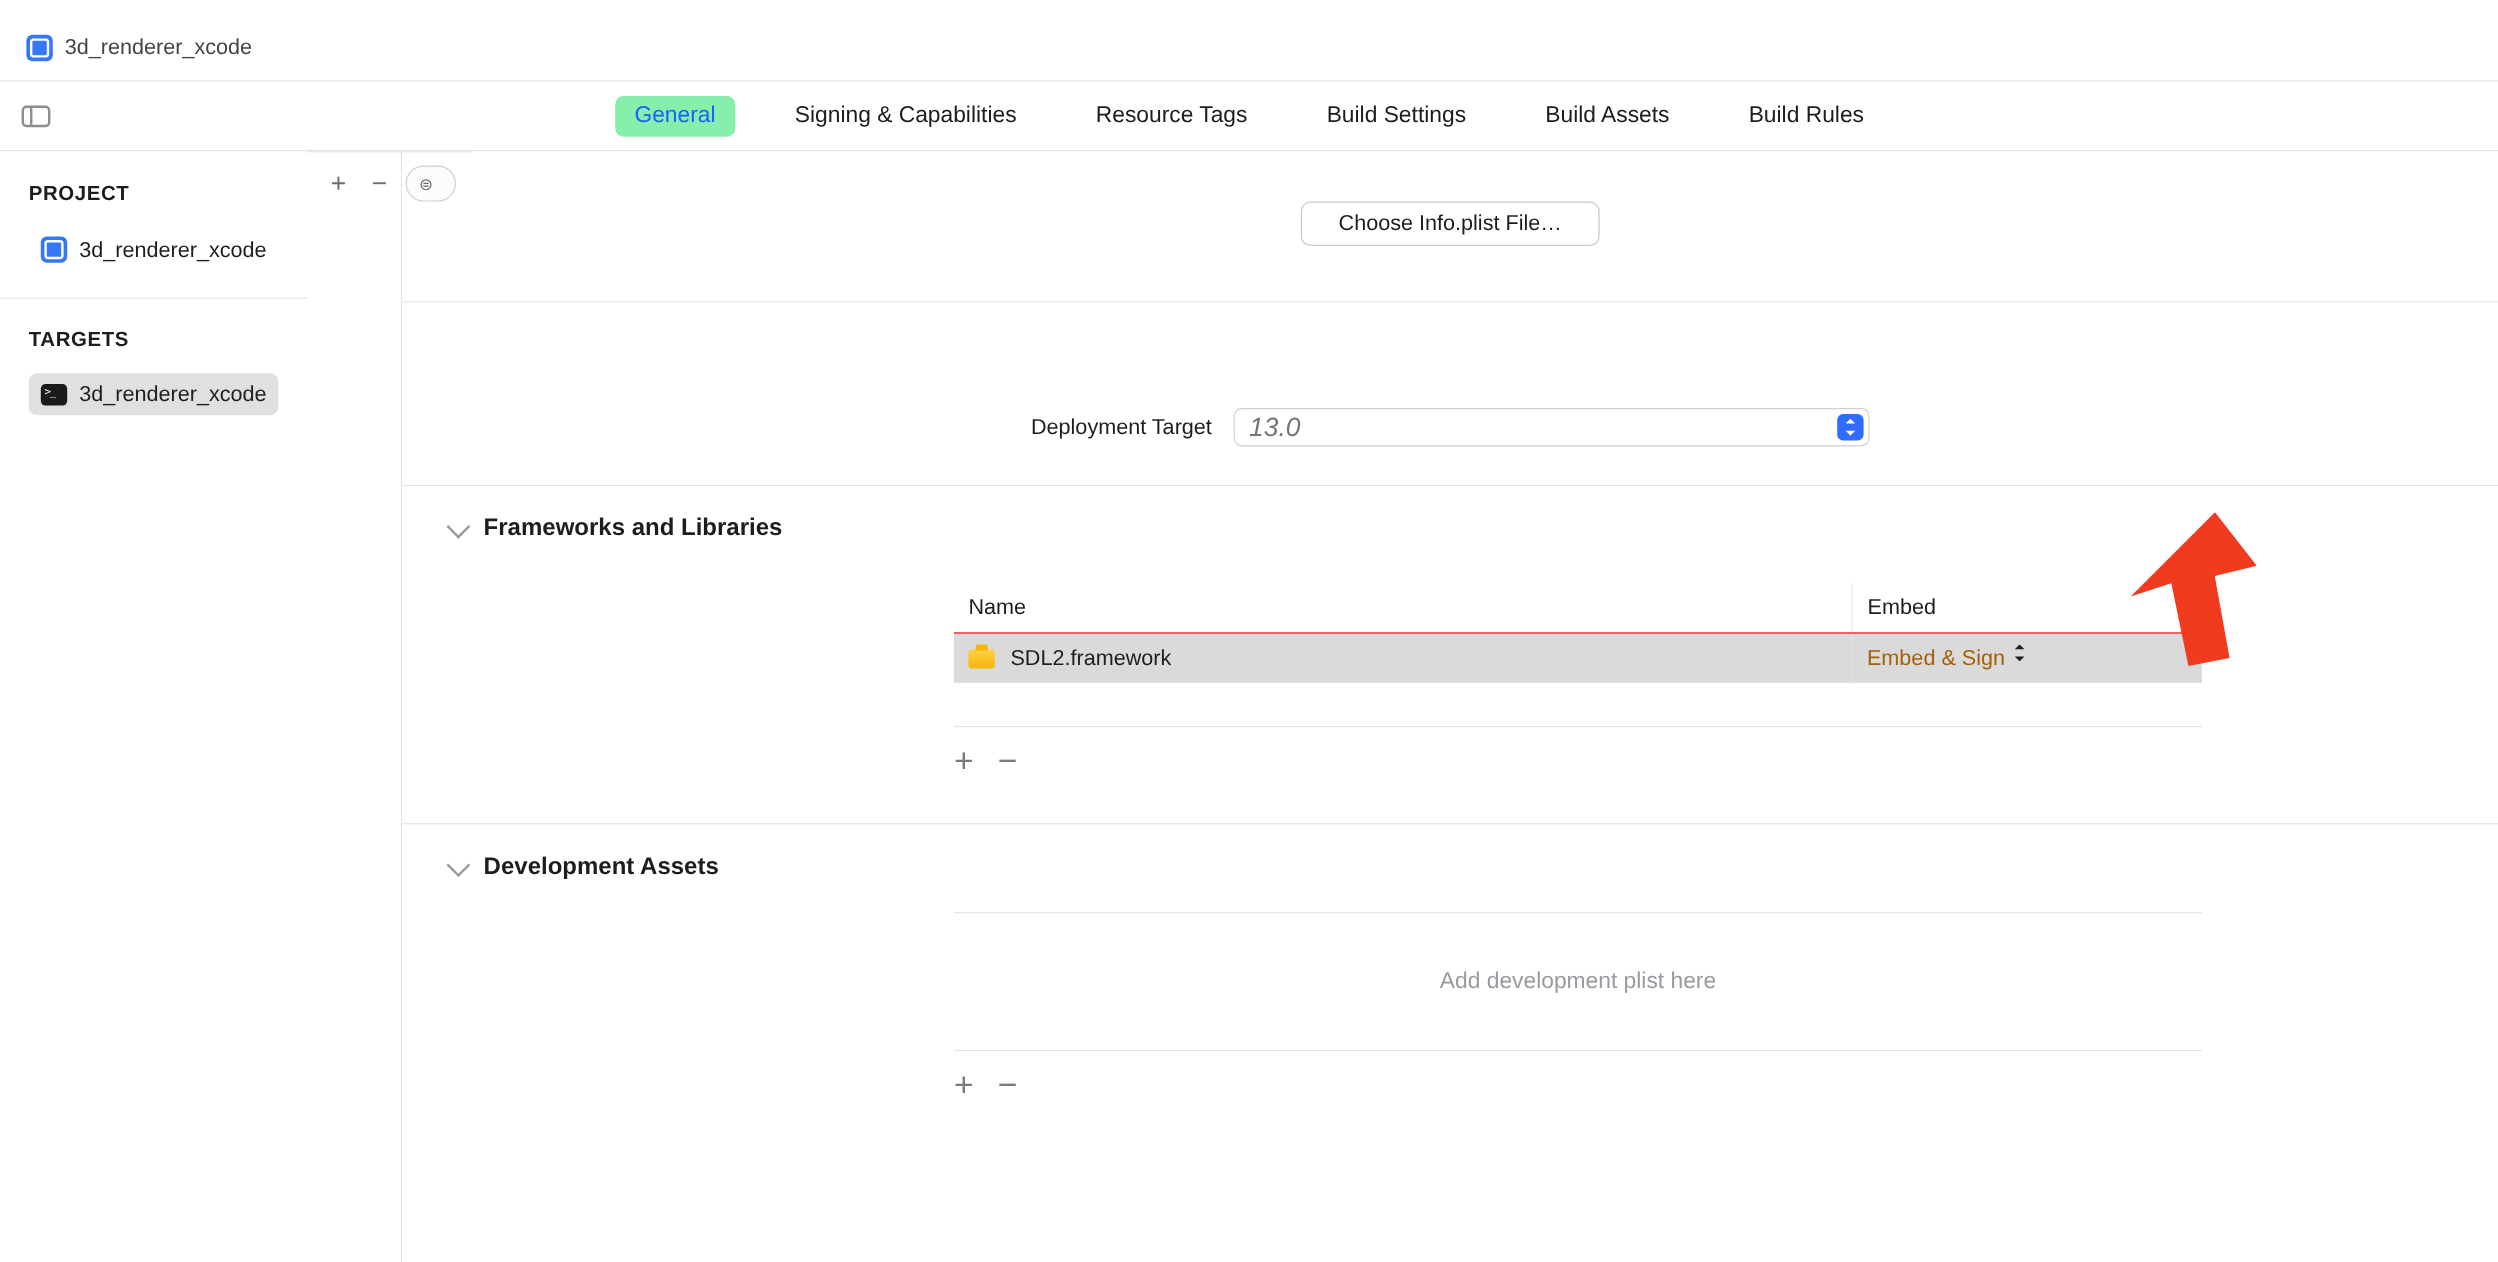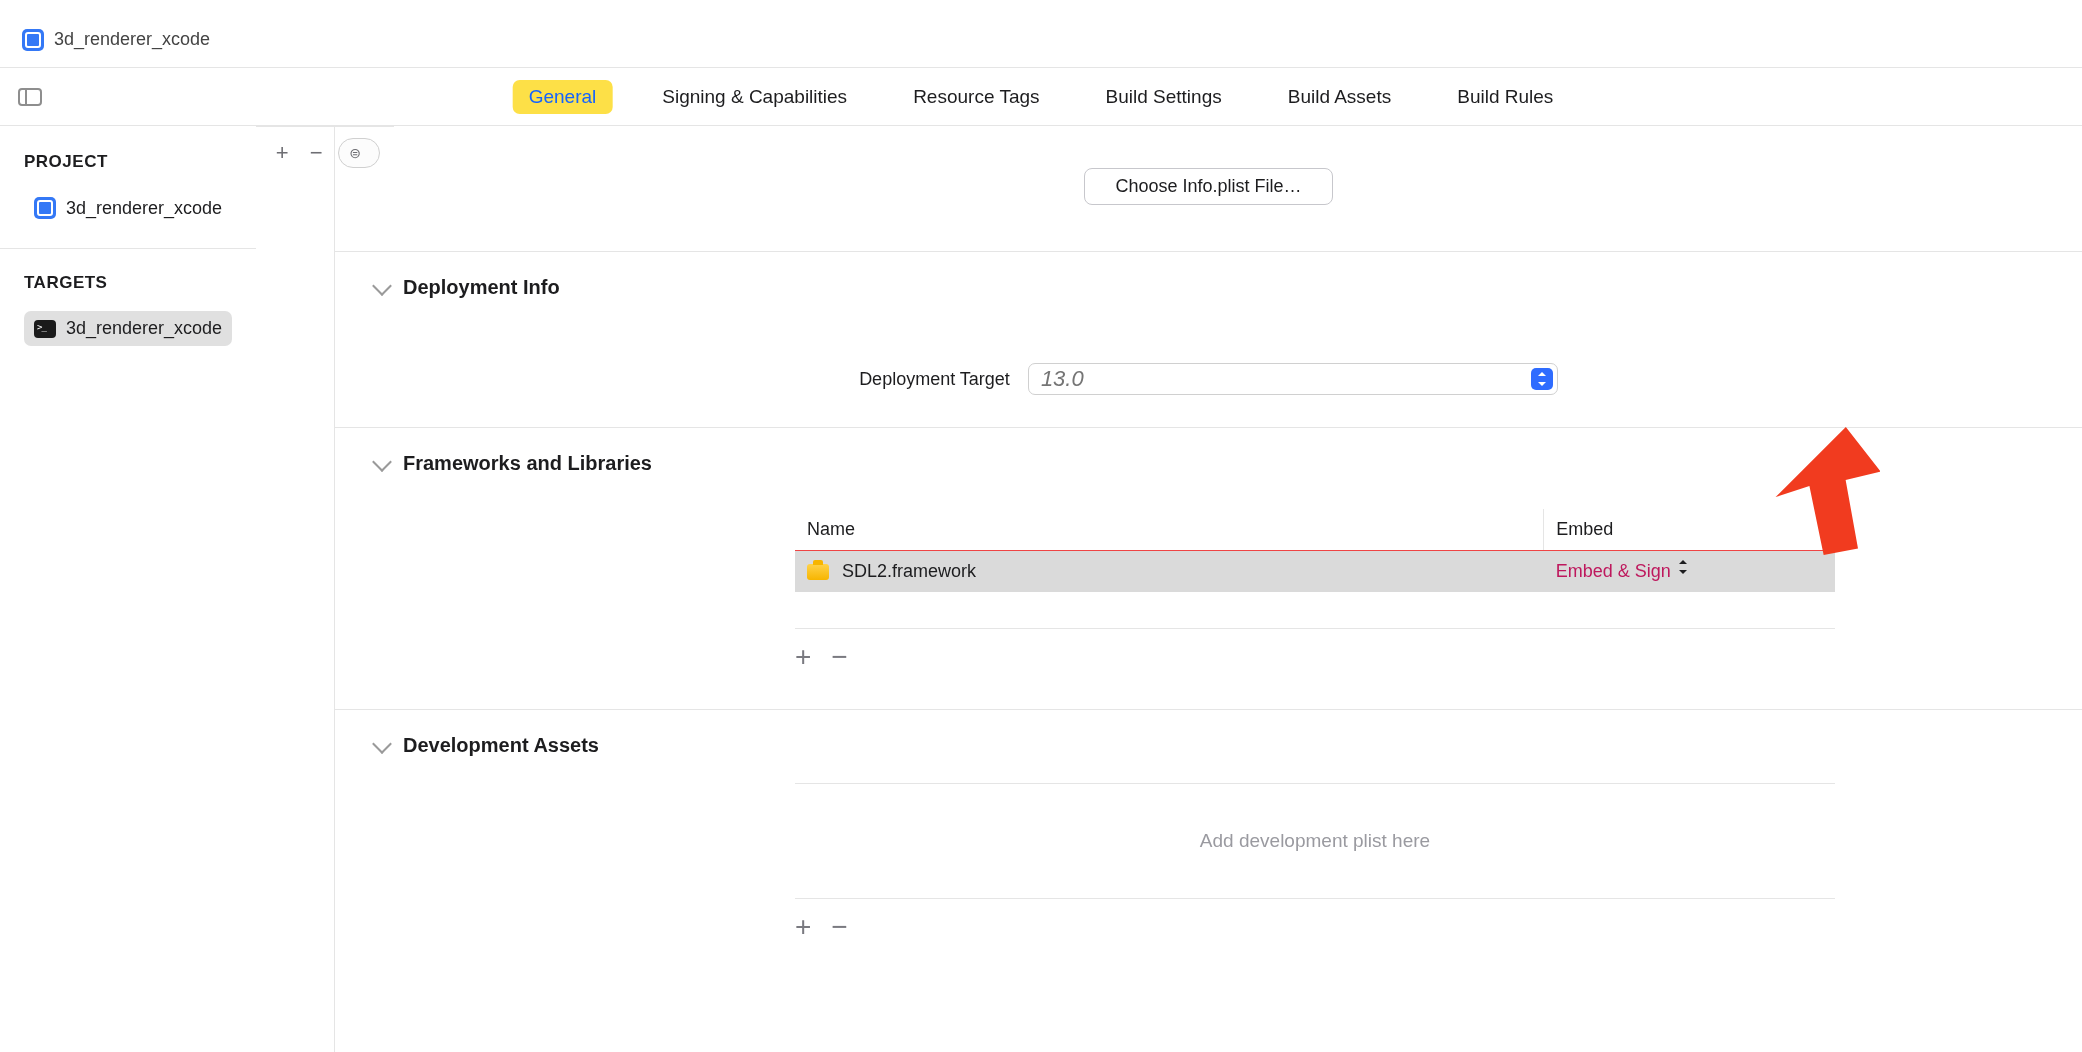--- a/index.html
+++ b/index.html
@@ -79,21 +79,21 @@
     }
     .tab-item {
       font-size: 19px;
       color: #1d1d1f;
       padding: 6px 16px;
       border-radius: 7px;
       cursor: pointer;
       white-space: nowrap;
     }
     .tab-item.active {
-      background: #fde047;
+      background: #86efac;
       color: #1463ff;
     }
 
     
     .main-layout {
       display: flex;
       height: calc(100% - 126px);
     }
     .sidebar {
       width: 335px;
@@ -325,21 +325,21 @@
       position: relative;
     }
     .fw-icon::before {
       content: "";
       position: absolute;
       top: -4px; left: 6px;
       width: 10px; height: 5px;
       background: #f7b500;
       border-radius: 2px 2px 0 0;
     }
-    .embed-cell { display: inline-flex; align-items: flex-start; gap: 8px; color: #be185d; }
+    .embed-cell { display: inline-flex; align-items: flex-start; gap: 8px; color: #a16207; }
     .embed-cell .ud-arrows { color: #1d1d1f; }
 
     .table-spacer-line {
       width: 1040px;
       margin-left: 420px;
       border-top: 1px solid #e5e5e5;
       margin-top: 36px;
     }
     .add-remove-row {
       margin-left: 420px;
@@ -421,24 +421,20 @@
       </div>
     </div>
   </div>
 
   <div class="content">
     <div class="choose-plist-row">
       <button class="pill-button">Choose Info.plist File…</button>
     </div>
 
     <div class="section-container">
-      <div class="section-header-row">
-        <span class="chevron-down"></span>
-        <span class="section-title">Deployment Info</span>
-      </div>
       <div class="deploy-row">
         <span class="deploy-label">Deployment Target</span>
         <div class="deploy-input-wrap">
           <input class="deploy-input" placeholder="13.0" style="">
           <span class="deploy-dropdown-btn">
               <span class="ud-arrows"></span>
             </span>
         </div>
       </div>
     </div>

